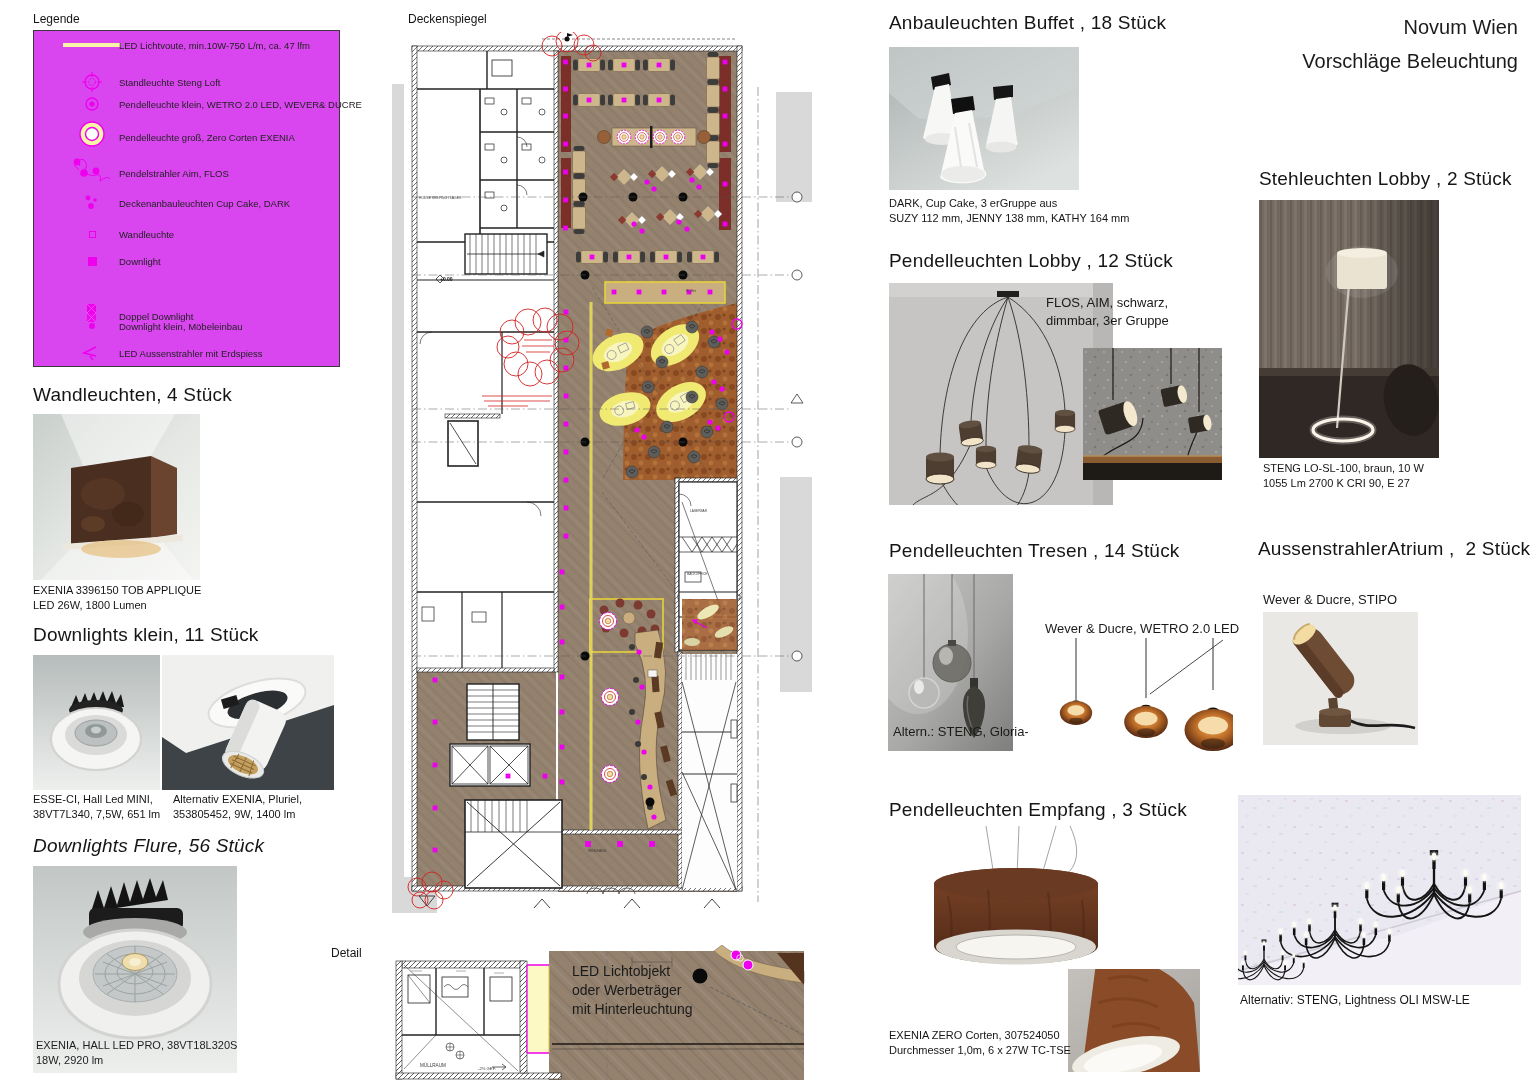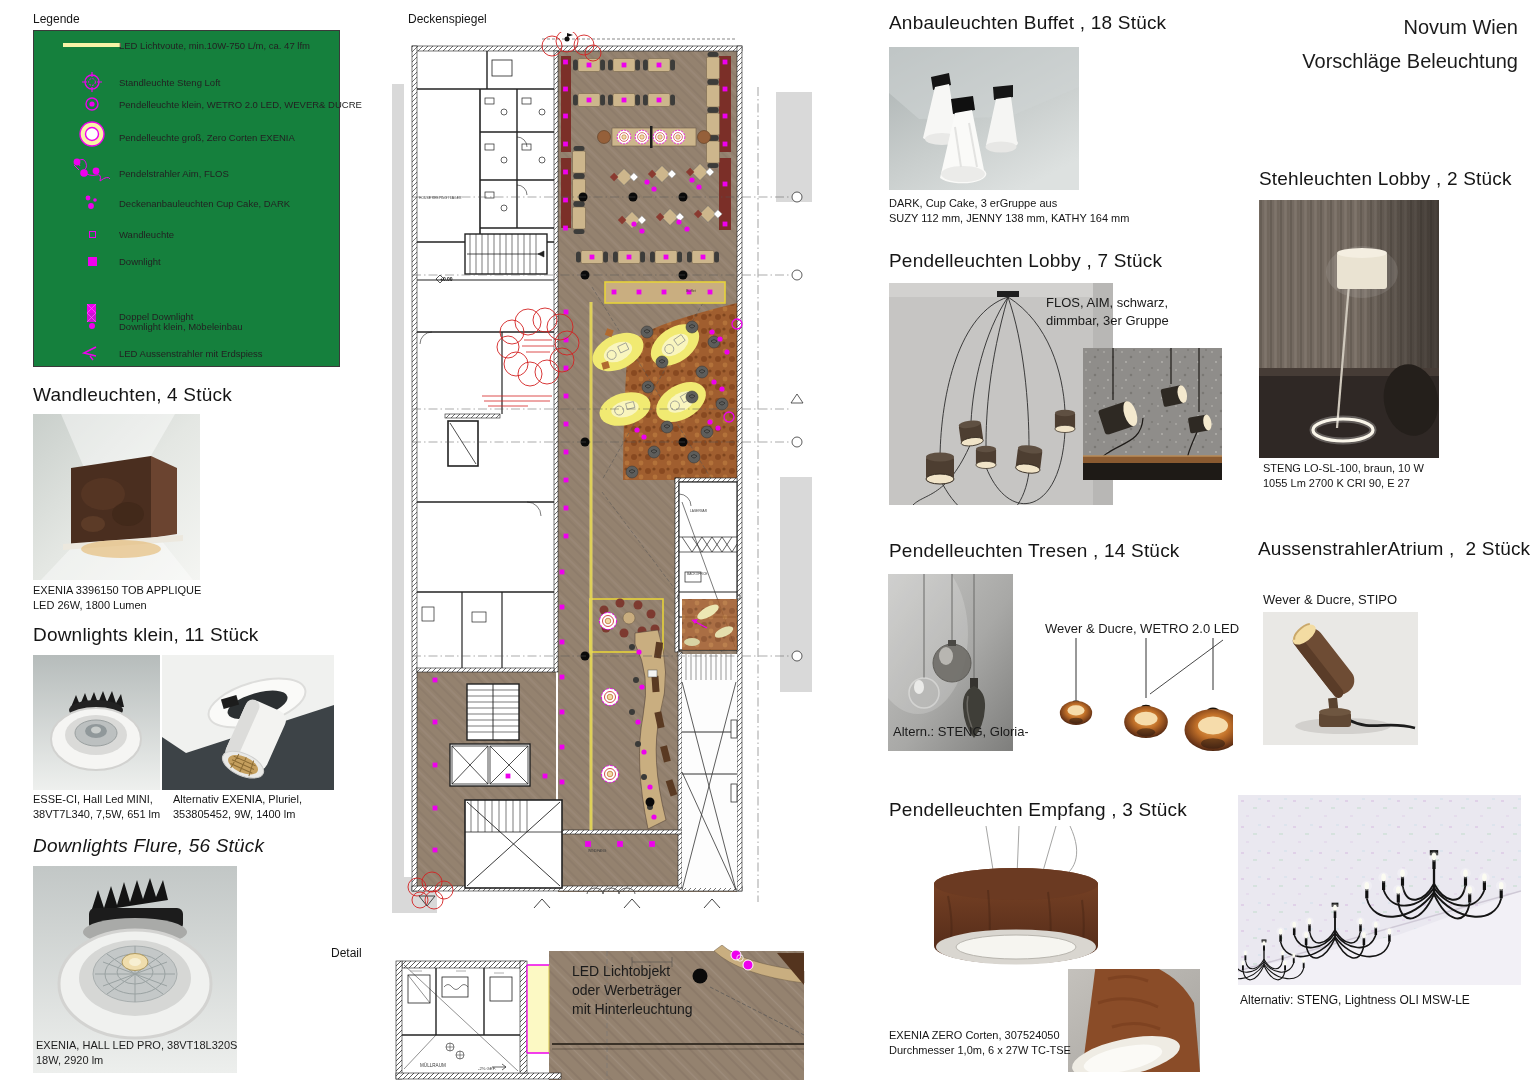--- a/index.html
+++ b/index.html
@@ -8,21 +8,21 @@
   .sec-h{position:absolute;font-size:19px;color:#151515;white-space:pre;letter-spacing:.2px;}
   .small-h{position:absolute;font-size:12px;color:#151515;}
   .cap{position:absolute;font-size:11px;line-height:1.32;white-space:pre-line;color:#151515;}
   .ann{position:absolute;font-size:13px;line-height:1.35;white-space:pre-line;color:#1a1a1a;}
   .title{position:absolute;left:1100px;top:10px;width:418px;text-align:right;
          font-size:20px;line-height:34px;color:#1b1b1b;}
   .img{position:absolute;overflow:hidden;}
   .img svg{display:block;width:100%;height:100%;}
   
   .legend-box{position:absolute;left:33px;top:30px;width:305px;height:335px;
-              border:1px solid #3a3a3a;background:#15803d;}
+              border:1px solid #3a3a3a;background:#d946ef;}
   .lrow{position:absolute;left:0;width:100%;height:20px;}
   .lsym{position:absolute;left:18px;width:80px;height:20px;display:flex;align-items:center;justify-content:center;}
   .llab{position:absolute;left:85px;top:50%;transform:translateY(-50%);font-size:9.5px;color:#222;white-space:nowrap;}
 </style>
 </head>
 <body>
 
 <div class="page">
 
   <div class="title">
@@ -780,21 +780,21 @@
         <path d="M62 52 l22 -3 2 14 -22 4 Z" fill="#101010"></path>
         <path d="M66 66 l17 -3 12 60 a21 8 0 0 1 -44 8 Z" fill="#fafaf8"></path>
         <ellipse cx="74" cy="127" rx="22" ry="8" fill="#ebebe9"></ellipse>
         <path d="M66 80 l6 40 M80 76 l8 44" stroke="#e3e3e1" stroke-width="2" fill="none"></path>
       </g>
     </svg>
   </div>
   <div class="cap" style="left:889px;top:196px;">DARK, Cup Cake, 3 erGruppe aus
 SUZY 112 mm, JENNY 138 mm, KATHY 164 mm</div>
 
-  <div class="sec-h" style="left:889px;top:250px;">Pendelleuchten Lobby , 7 Stück</div>
+  <div class="sec-h" style="left:889px;top:250px;">Pendelleuchten Lobby , 12 Stück</div>
   <div class="img" style="left:889px;top:283px;width:224px;height:222px;">
     <svg viewBox="0 0 224 222">
       <defs>
           <g id="lp">
             <rect x="-14" y="-11" width="28" height="22" rx="2" fill="#4d3e31"></rect>
             <ellipse cx="0" cy="-11" rx="14" ry="4.5" fill="#5f5042"></ellipse>
             <ellipse cx="0" cy="11" rx="14" ry="5" fill="#f1e4c8" stroke="#32281e" stroke-width="1"></ellipse>
           </g>
         </defs>
       <rect width="224" height="222" fill="#c6c5c3"></rect>

